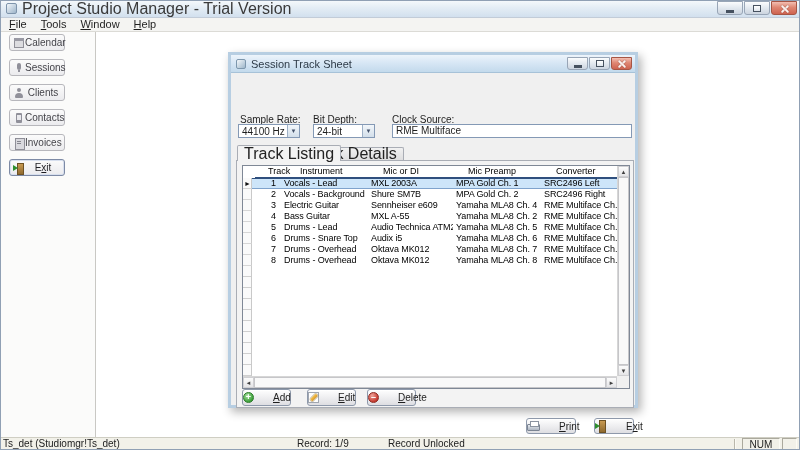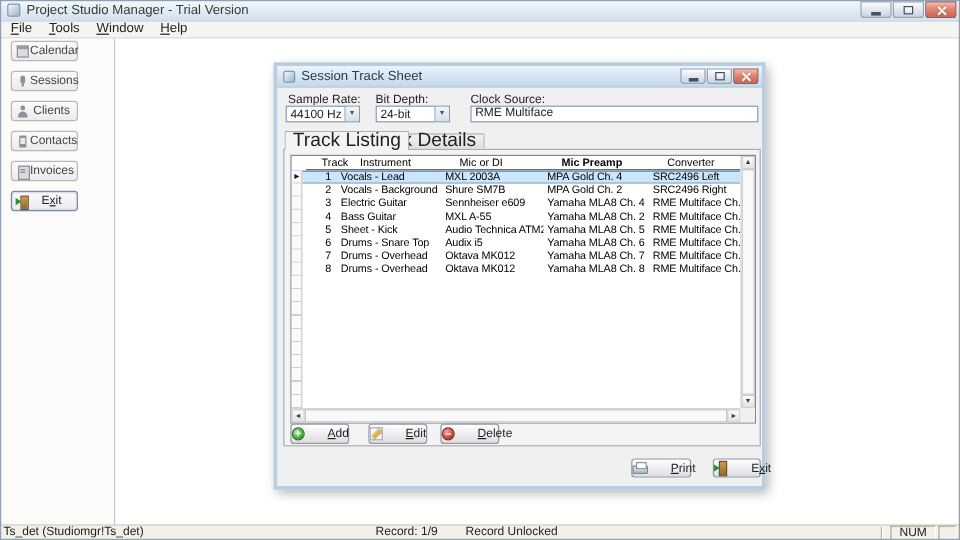--- a/index.html
+++ b/index.html
@@ -9,21 +9,21 @@
 
   .window{position:relative;width:800px;height:450px;background:#fff;overflow:hidden;}
   .frame{position:absolute;inset:0;border:1px solid #90a0b4;pointer-events:none;z-index:60;}
 
   
   .titlebar{position:absolute;left:0;top:0;width:100%;height:18px;
     background:linear-gradient(#f7fafc,#e4edf5 45%,#d2e0ee);border-bottom:1px solid #c2ccd8;
     display:flex;align-items:center;z-index:5;}
   .app-icon{width:11px;height:11px;margin:0 5px 0 6px;border-radius:2px;
     background:linear-gradient(135deg,#f2f7fb,#9db4c9);border:1px solid #7e94ab;}
-  .title-text{font-size:11px;color:#3a3a3a;white-space:nowrap;}
+  .title-text{font-size:16px;color:#3a3a3a;white-space:nowrap;}
   .winbtns{position:absolute;top:1px;right:3px;display:flex;gap:1px;z-index:6;}
   .winbtn{width:26px;height:14px;border:1px solid #98a5b6;border-radius:0 0 3px 3px;
     background:linear-gradient(#fbfcfd,#e2e8ef 50%,#ccd5e0);display:flex;align-items:center;justify-content:center;}
   .winbtn.close{background:linear-gradient(#f3beb1,#df8672 45%,#ce6350);border-color:#a65544;}
   .winbtn.sm{width:21px;height:13px;}
   .g-min{width:8px;height:3px;background:#46515f;margin-top:6px;}
   .g-max{width:8px;height:7px;border:1px solid #46515f;background:linear-gradient(#fff,#dfe5ec);}
   .g-close{position:relative;width:9px;height:9px;}
   .g-close::before,.g-close::after{content:'';position:absolute;left:4px;top:0;width:2px;height:10px;
     background:#fdf2ef;box-shadow:0 0 1px #7a3328;border-radius:1px;}
@@ -64,21 +64,21 @@
     border:3px solid transparent;border-left:5px solid #2e8f2e;}
 
   
   .dialog{position:absolute;left:228px;top:52px;width:410px;height:356px;border:3px solid #b7cee2;
     background:#f0f0f0;box-shadow:3px 4px 9px rgba(0,0,0,.3);z-index:10;}
   .dlg-titlebar{height:18px;background:linear-gradient(#edf4fb,#d8e7f5 45%,#c3daec);
     border-bottom:1px solid #a7c2d8;display:flex;align-items:center;position:relative;}
   .dlg-icon{width:10px;height:10px;margin:0 5px;border-radius:2px;
     background:linear-gradient(135deg,#f4f8fb,#9db6ca);border:1px solid #7d97ad;}
   .dlg-title{font-size:11px;color:#2e3b48;white-space:nowrap;}
-  .dlg-body{position:relative;width:336px;height:332px;font-size:10px;color:#1e1e1e;}
+  .dlg-body{position:relative;width:336px;height:332px;font-size:10px;color:#1e1e1e;margin-top:36px;}
 
   .fld-label{position:absolute;top:5px;white-space:nowrap;}
   #lbl-sr{left:9px;} #lbl-bd{left:82px;} #lbl-cs{left:161px;}
   .combo{position:absolute;top:15px;height:14px;background:#fff;border:1px solid #8499b5;display:flex;align-items:center;}
   #cmb-sr{left:7px;width:62px;} #cmb-bd{left:82px;width:62px;}
   .combo .cv{flex:1;padding-left:3px;white-space:nowrap;overflow:hidden;}
   .combo .cb{width:12px;height:100%;border-left:1px solid #9eb0c6;
     background:linear-gradient(#f2f6fa,#d3dfea);display:flex;align-items:center;justify-content:center;
     font-size:6px;color:#44526b;}
   .textbox{position:absolute;left:161px;top:15px;width:240px;height:14px;background:#fff;
@@ -92,21 +92,21 @@
   .page{position:absolute;left:5px;top:51px;width:398px;height:248px;background:#f3f3f3;
     border:1px solid #a9adb5;z-index:2;}
 
   
   .grid{position:absolute;left:5px;top:4px;width:388px;height:224px;background:#fff;border:1px solid #7f8896;}
   .grid-header{position:absolute;left:12px;top:0;right:12px;height:12px;display:grid;
     grid-template-columns:9px 29px 86px 86px 88px 76px;border-bottom:1px solid #2f4f7e;
     background:#fff;font-size:9px;color:#000;}
   .gh{line-height:11px;white-space:nowrap;overflow:hidden;}
   .gh.track{padding-left:4px;} .gh.instr{padding-left:7px;} .gh.micdi{padding-left:4px;}
-  .gh.preamp{padding-left:3px;font-weight:bold;} .gh.conv{padding-left:3px;}
+  .gh.preamp{padding-left:3px;} .gh.conv{padding-left:3px;}
   .grid-rows{position:absolute;left:0;top:12px;right:12px;bottom:12px;overflow:hidden;}
   .grid-row{display:grid;grid-template-columns:9px 29px 86px 86px 88px 76px;height:11px;
     font-size:9px;letter-spacing:-0.1px;color:#000;}
   .grid-row .c{line-height:11px;white-space:nowrap;overflow:hidden;}
   .c.sel{background:#fafafa;border-right:1px solid #c9c9c9;border-bottom:1px solid #d6d6d6;position:relative;}
   .sel-arrow{display:none;position:absolute;left:1px;top:1px;font-size:7px;line-height:9px;color:#111;}
   .grid-row.selected .sel-arrow{display:block;}
   .c.track{text-align:right;padding-right:5px;}
   .c.instr{padding-left:3px;} .c.micdi{padding-left:4px;} .c.preamp{padding-left:3px;} .c.conv{padding-left:3px;}
   .grid-row.selected{background:#cde5f9;box-shadow:inset 0 1px 0 #2f4f7e, inset 0 -1px 0 #7fa3cc;}
@@ -152,21 +152,21 @@
   .bi-exit{width:12px;height:12px;}
   .bi-exit::before{content:'';position:absolute;right:1px;top:0;width:5px;height:11px;
     background:linear-gradient(#c89a52,#8f6a2e);border:1px solid #6e5224;}
   .bi-exit::after{content:'';position:absolute;left:0;top:3px;width:0;height:0;
     border:3px solid transparent;border-left:5px solid #2e8f2e;}
 
   
   .statusbar{position:absolute;left:0;bottom:0;width:100%;height:13px;background:#f2f1e9;
     border-top:1px solid #cfcec3;font-size:10px;color:#222;z-index:6;}
   .sb-text{position:absolute;top:0;line-height:12px;white-space:nowrap;}
-  .sb-table{left:3px;} .sb-record{left:313px;} .sb-lock{left:388px;}
+  .sb-table{left:3px;} .sb-record{left:297px;} .sb-lock{left:388px;}
   .sb-sep{position:absolute;left:734px;top:1px;bottom:1px;width:1px;background:#b9b7ab;box-shadow:1px 0 0 #fbfaf4;}
   .sb-panel{position:absolute;top:0;height:12px;border:1px solid;border-color:#aba99d #fcfbf5 #fcfbf5 #aba99d;
     text-align:center;line-height:11px;}
   .sb-num{left:742px;width:38px;} .sb-end{left:782px;width:15px;}
 </style>
 </head>
 <body>
 
 <div class="window">
   <div class="frame"></div>
@@ -279,21 +279,21 @@
 
           <div class="grid-rows">
 
               <div class="grid-row selected" data-index="0">
                 <div class="c sel">
                   <span class="sel-arrow">►</span>
                 </div>
                 <div class="c track">1</div>
                 <div class="c instr">Vocals - Lead</div>
                 <div class="c micdi">MXL 2003A</div>
-                <div class="c preamp">MPA Gold Ch. 4</div>
+                <div class="c preamp">MPA Gold Ch. 1</div>
                 <div class="c conv">SRC2496 Left</div>
               </div>
 
               <div class="grid-row" data-index="1">
                 <div class="c sel"></div>
                 <div class="c track">2</div>
                 <div class="c instr">Vocals - Background</div>
                 <div class="c micdi">Shure SM7B</div>
                 <div class="c preamp">MPA Gold Ch. 2</div>
                 <div class="c conv">SRC2496 Right</div>
@@ -313,21 +313,21 @@
                 <div class="c track">4</div>
                 <div class="c instr">Bass Guitar</div>
                 <div class="c micdi">MXL A-55</div>
                 <div class="c preamp">Yamaha MLA8 Ch. 2</div>
                 <div class="c conv">RME Multiface Ch. 2</div>
               </div>
 
               <div class="grid-row" data-index="4">
                 <div class="c sel"></div>
                 <div class="c track">5</div>
-                <div class="c instr">Sheet - Kick</div>
+                <div class="c instr">Drums - Lead</div>
                 <div class="c micdi">Audio Technica ATM25</div>
                 <div class="c preamp">Yamaha MLA8 Ch. 5</div>
                 <div class="c conv">RME Multiface Ch. 5</div>
               </div>
 
               <div class="grid-row" data-index="5">
                 <div class="c sel"></div>
                 <div class="c track">6</div>
                 <div class="c instr">Drums - Snare Top</div>
                 <div class="c micdi">Audix i5</div>

